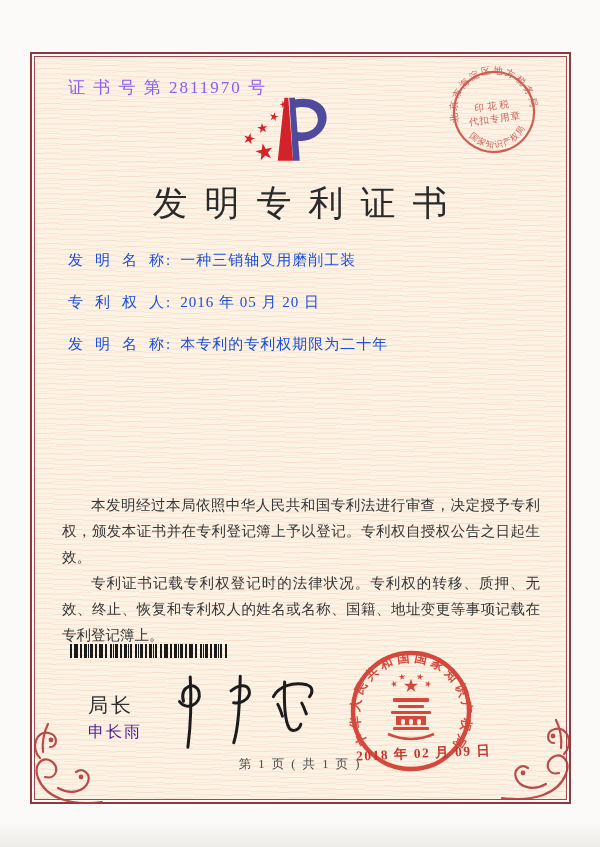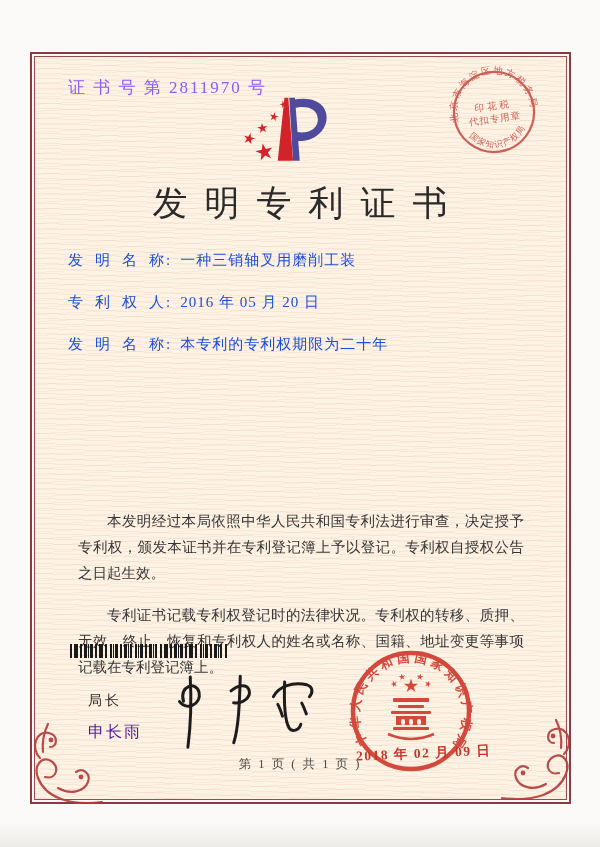--- a/index.html
+++ b/index.html
@@ -29,28 +29,28 @@
   }
   .fields{position:absolute;left:68px;top:251px;width:480px;}
   .f-row{height:42px;font-size:15px;color:#1d4ed8;white-space:nowrap;}
   .f-label{display:inline-block;width:96px;text-align:justify;text-align-last:justify;vertical-align:top;}
   .f-colon{display:inline-block;margin:0 10px 0 2px;}
   .f-value{letter-spacing:1px;}
   .body-text{
     position:absolute;left:62px;top:492px;width:478px;
     font-size:14.5px;line-height:26px;color:#353535;text-align:justify;
   }
-  .body-text p{margin:16px;text-indent:2em;}
+  .body-text p{margin:0;text-indent:2em;}
   .barcode{
     position:absolute;left:70px;top:644px;width:158px;height:14px;
     background-image:
       repeating-linear-gradient(90deg,#1a1a1a 0 2px,transparent 2px 5px),
       repeating-linear-gradient(90deg,#1a1a1a 0 1px,transparent 1px 3.6px);
   }
-  .director-label{position:absolute;left:88px;top:692px;font-size:14px;color:#2f2f2f;letter-spacing:3px;}
+  .director-label{position:absolute;left:88px;top:692px;font-size:20px;color:#2f2f2f;letter-spacing:3px;}
   .director-name{position:absolute;left:88px;top:722px;font-size:16px;color:#4c1d95;letter-spacing:2px;}
   .signature{position:absolute;left:162px;top:664px;}
   .seal{position:absolute;left:348px;top:648px;}
   .tax-stamp{position:absolute;left:448px;top:66px;transform:rotate(-8deg);}
   .date-stamp{
     position:absolute;left:356px;top:744px;width:160px;
     color:#c2372c;font-size:13.5px;letter-spacing:1.5px;font-weight:bold;
     transform:rotate(-2.5deg);z-index:6;
   }
   .footer{

